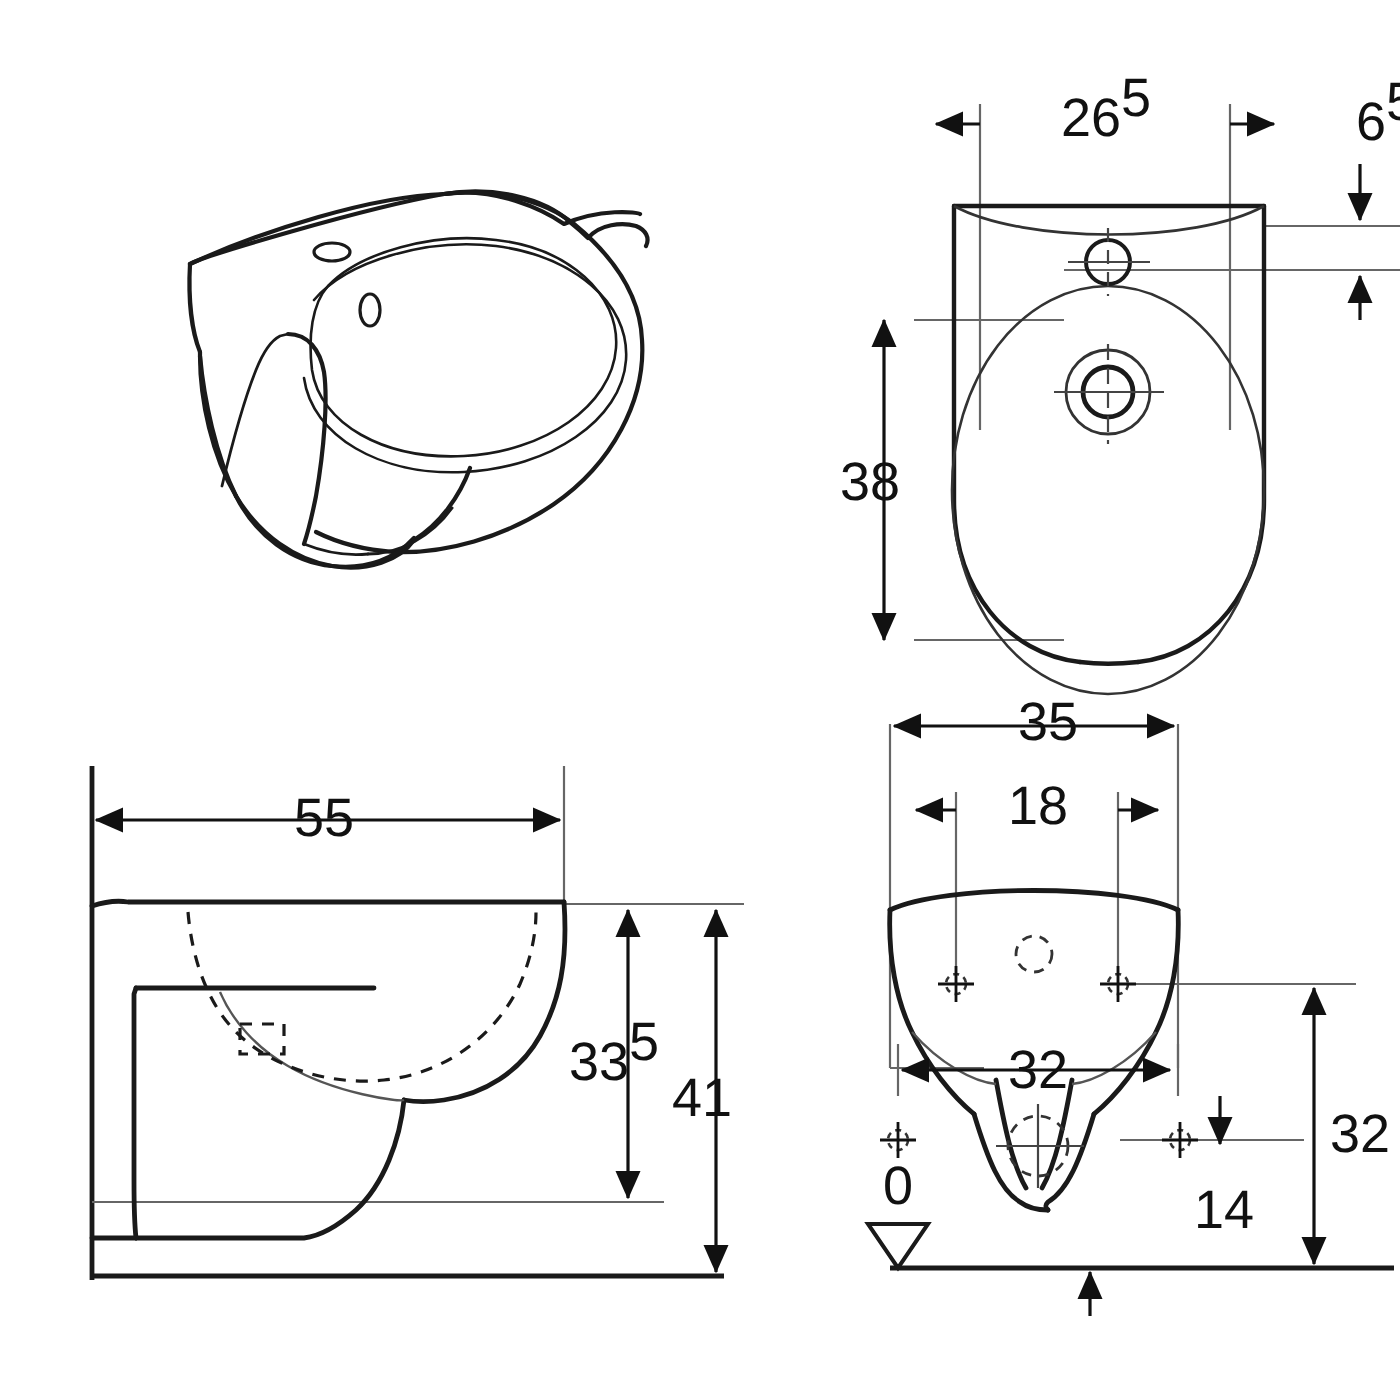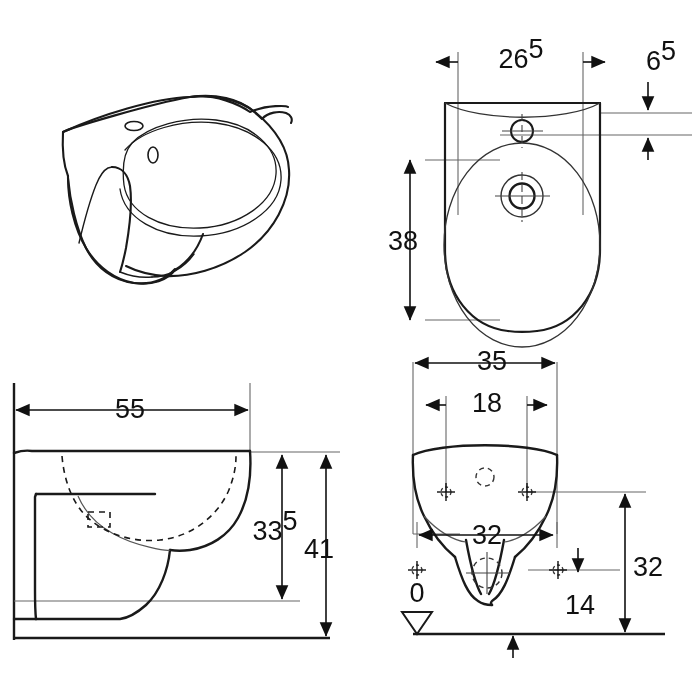--- a/index.html
+++ b/index.html
@@ -2,21 +2,21 @@
 <html><head>
 <meta charset="utf-8">
 <style>
   * { margin:0; padding:0; box-sizing:border-box; }
   html,body { width:700px; height:700px; background:#ffffff; }
   body {
     font-family:"Liberation Sans", sans-serif;
     position:relative;
     overflow:hidden;
   }
-  #drawing-root { position:absolute; inset:0; width:628px; height:700px; }
+  #drawing-root { position:absolute; inset:0; width:628px; height:700px;padding-left:32px; }
   svg.sheet { display:block; width:700px; height:700px; }
 
   .dimtext {
     font-family:"Liberation Sans", sans-serif;
     font-size:27px;
     fill:#111111;
     text-anchor:middle;
     dominant-baseline:alphabetic;
   }
   .zerotext {

